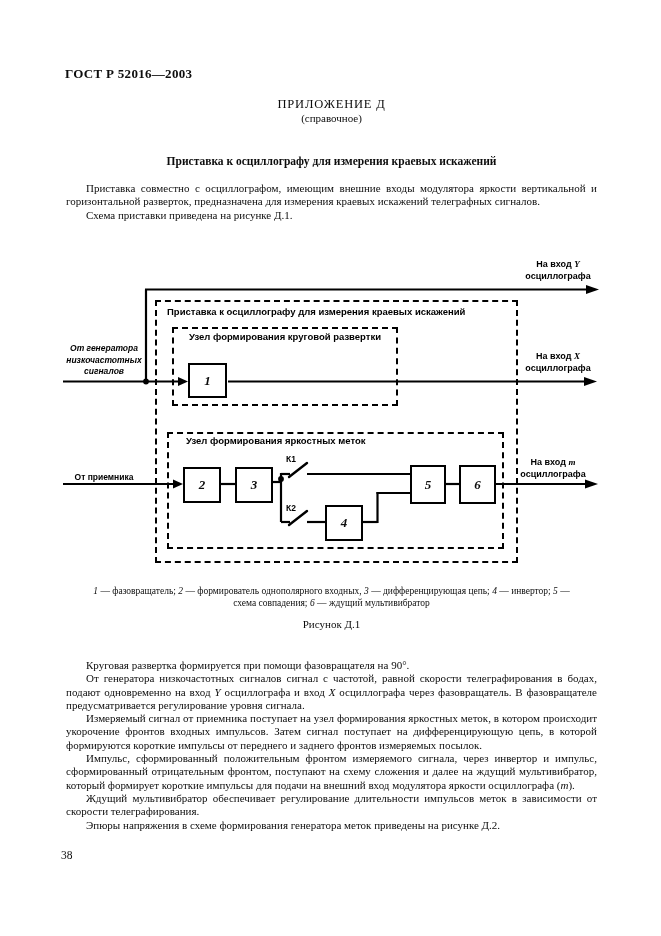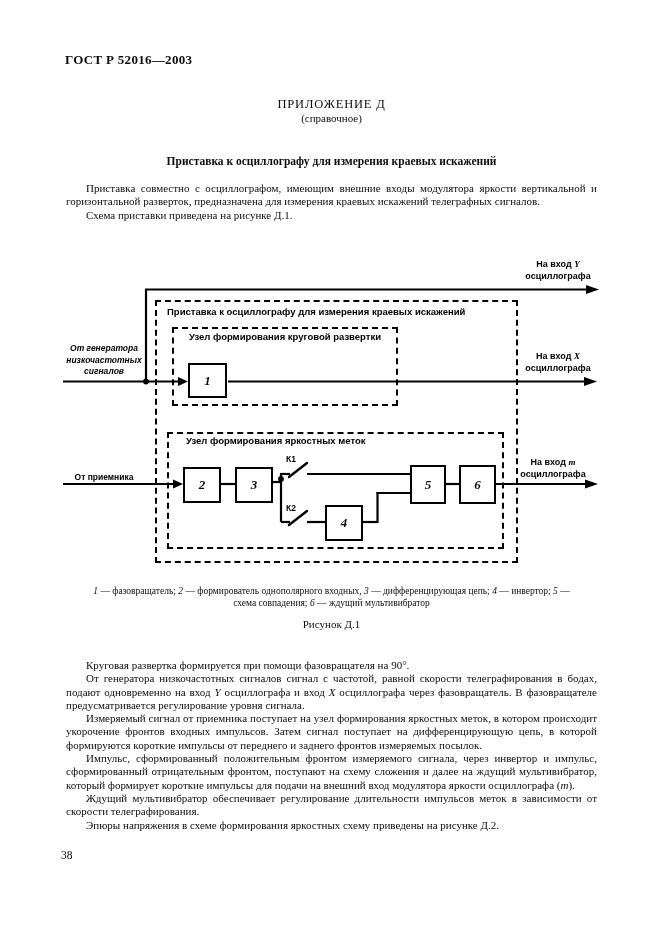--- a/index.html
+++ b/index.html
@@ -1,21 +1,21 @@
 <!DOCTYPE html>
 <html lang="ru"><head>
 <meta charset="utf-8">
 <style>
   html,body{margin:0;padding:0;background:#ffffff;}
   .page{
     position:relative;width:661px;height:936px;background:#ffffff;
     font-family:"Liberation Serif", serif;color:#0d0d0d;overflow:hidden;
   }
   
-  .doc-number{position:absolute;left:65px;top:52px;font-size:13px;font-weight:bold;letter-spacing:0.3px;}
+  .doc-number{position:absolute;left:65px;top:66px;font-size:13px;font-weight:bold;letter-spacing:0.3px;}
   .centered{position:absolute;left:66px;width:531px;text-align:center;}
   .appendix-label{top:97px;font-size:12.5px;letter-spacing:0.8px;}
   .appendix-note{top:112px;font-size:11px;}
   .main-heading{top:155px;font-size:11.5px;font-weight:bold;}
   .textcol{position:absolute;left:66px;width:531px;font-size:11px;line-height:13.3px;text-align:justify;}
   .intro{top:182px;}
   .bodytext{top:659px;}
   .textcol p{margin:0;text-indent:20px;}
   .textcol i{font-style:italic;}
   .caption{position:absolute;left:81px;top:585px;width:501px;text-align:center;font-size:9.5px;line-height:12px;}
@@ -150,18 +150,18 @@
 
   <div class="caption"><i>1</i><span> — фазовращатель; </span><i>2</i><span> — формирователь однополярного входных, </span><i>3</i><span> — дифференцирующая цепь; </span><i>4</i><span> — инвертор; </span><i>5</i><span> — схема совпадения; </span><i>6</i><span> — ждущий мультивибратор</span></div>
   <div class="centered fig-label">Рисунок Д.1</div>
 
   <div class="textcol bodytext">
     <p><span>Круговая развертка формируется при помощи фазовращателя на 90°.</span></p>
     <p><span>От генератора низкочастотных сигналов сигнал с частотой, равной скорости телеграфирования в бодах, подают одновременно на вход </span><i>Y</i><span> осциллографа и вход </span><i>X</i><span> осциллографа через фазовращатель. В фазовращателе предусматривается регулирование уровня сигнала.</span></p>
     <p><span>Измеряемый сигнал от приемника поступает на узел формирования яркостных меток, в котором происходит укорочение фронтов входных импульсов. Затем сигнал поступает на дифференцирующую цепь, в которой формируются короткие импульсы от переднего и заднего фронтов измеряемых посылок.</span></p>
     <p><span>Импульс, сформированный положительным фронтом измеряемого сигнала, через инвертор и импульс, сформированный отрицательным фронтом, поступают на схему сложения и далее на ждущий мультивибратор, который формирует короткие импульсы для подачи на внешний вход модулятора яркости осциллографа (</span><i>m</i><span>).</span></p>
     <p><span>Ждущий мультивибратор обеспечивает регулирование длительности импульсов меток в зависимости от скорости телеграфирования.</span></p>
-    <p><span>Эпюры напряжения в схеме формирования яркостных схему приведены на рисунке Д.2.</span></p>
+    <p><span>Эпюры напряжения в схеме формирования генератора меток приведены на рисунке Д.2.</span></p>
   </div>
 
   <div class="page-number">38</div>
 
 </div>
 
 </body></html>

